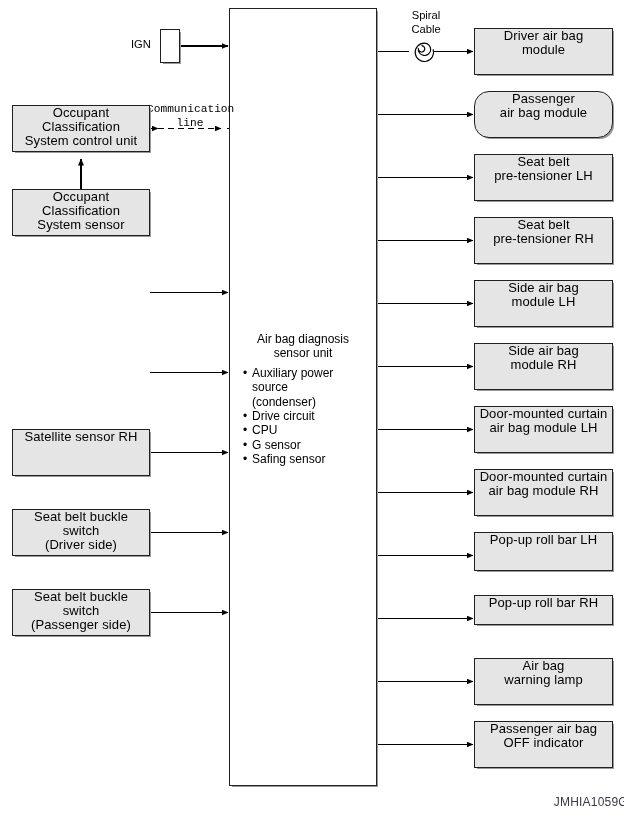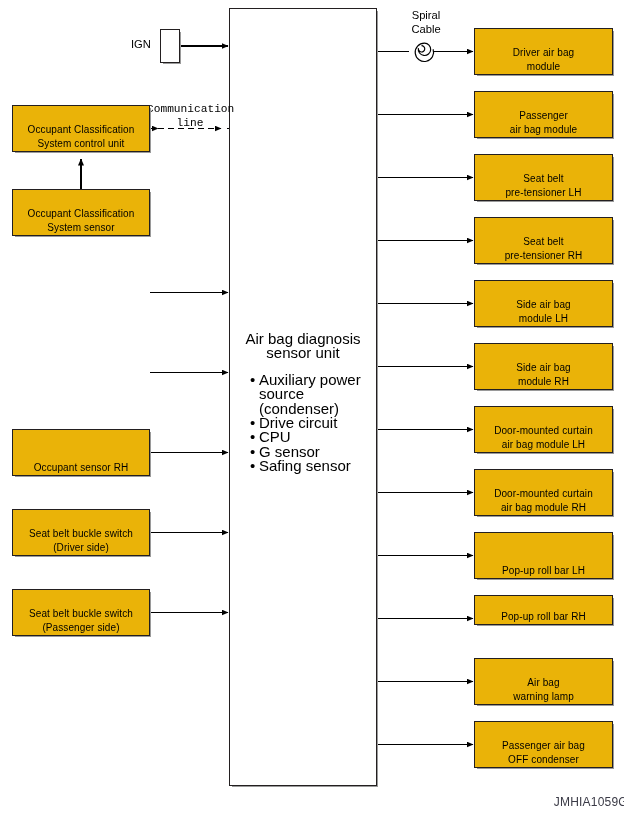--- a/index.html
+++ b/index.html
@@ -22,26 +22,26 @@
     position: absolute;
     left: 0;
     top: 0;
     width: 624px;
     height: 818px;
   }
   .node-box {
     position: absolute;
     box-sizing: border-box;
     border: 1px solid #231f20;
-    background: #eab308;
+    background: #e5e5e5;
     display: flex;
-    align-items: flex-end;
+    align-items: flex-start;
     justify-content: center;
     text-align: center;
-    font-size: 10px;
+    font-size: 13px;
     line-height: 14px;
     color: #000000;
     letter-spacing: 0.1px;
     box-shadow: 2px 2px 0 -1px #9a9a9a;
   }
   .node-box .label {
     padding: 0 4px;
     white-space: pre-line;
   }
   #ecu-box {
@@ -53,32 +53,32 @@
     left: 229px;
     top: 8px;
     width: 148px;
     height: 778px;
   }
   #ecu-content {
     position: absolute;
     left: 229px;
     top: 332px;
     width: 148px;
-    font-size: 15px;
+    font-size: 12px;
     line-height: 14.4px;
     color: #000000;
   }
   #ecu-title {
     text-align: center;
     white-space: pre-line;
     padding: 0 4px;
   }
   #ecu-list {
     list-style: none;
-    margin: 12px;
+    margin: 5px;
     padding: 0 2px 0 9px;
   }
   #ecu-list li {
     position: relative;
     padding-left: 9px;
     white-space: pre-line;
   }
   #ecu-list li::before {
     content: "\2022";
     position: absolute;
@@ -218,36 +218,36 @@
 
   <div class="node-box" style="left: 12px; top: 105px; width: 138px; height: 47px;">
     <span class="label">Occupant Classification
 System control unit</span>
   </div>
   <div class="node-box" style="left: 12px; top: 189px; width: 138px; height: 47px;">
     <span class="label">Occupant Classification
 System sensor</span>
   </div>
   <div class="node-box" style="left: 12px; top: 429px; width: 138px; height: 47px;">
-    <span class="label">Occupant sensor RH</span>
+    <span class="label">Satellite sensor RH</span>
   </div>
   <div class="node-box" style="left: 12px; top: 509px; width: 138px; height: 47px;">
     <span class="label">Seat belt buckle switch
 (Driver side)</span>
   </div>
   <div class="node-box" style="left: 12px; top: 589px; width: 138px; height: 47px;">
     <span class="label">Seat belt buckle switch
 (Passenger side)</span>
   </div>
 
   <div class="node-box" style="left: 474px; top: 28px; width: 139px; height: 47px;">
     <span class="label">Driver air bag
 module</span>
   </div>
-  <div class="node-box" style="left: 474px; top: 91px; width: 139px; height: 47px;">
+  <div class="node-box" style="left: 474px; top: 91px; width: 139px; height: 47px; border-radius: 15px;">
     <span class="label">Passenger
 air bag module</span>
   </div>
   <div class="node-box" style="left: 474px; top: 154px; width: 139px; height: 47px;">
     <span class="label">Seat belt
 pre-tensioner LH</span>
   </div>
   <div class="node-box" style="left: 474px; top: 217px; width: 139px; height: 47px;">
     <span class="label">Seat belt
 pre-tensioner RH</span>
@@ -261,30 +261,30 @@
 module RH</span>
   </div>
   <div class="node-box" style="left: 474px; top: 406px; width: 139px; height: 47px;">
     <span class="label">Door-mounted curtain
 air bag module LH</span>
   </div>
   <div class="node-box" style="left: 474px; top: 469px; width: 139px; height: 47px;">
     <span class="label">Door-mounted curtain
 air bag module RH</span>
   </div>
-  <div class="node-box" style="left: 474px; top: 532px; width: 139px; height: 47px;">
+  <div class="node-box" style="left: 474px; top: 532px; width: 139px; height: 39px;">
     <span class="label">Pop-up roll bar LH</span>
   </div>
   <div class="node-box" style="left: 474px; top: 595px; width: 139px; height: 30px;">
     <span class="label">Pop-up roll bar RH</span>
   </div>
   <div class="node-box" style="left: 474px; top: 658px; width: 139px; height: 47px;">
     <span class="label">Air bag
 warning lamp</span>
   </div>
   <div class="node-box" style="left: 474px; top: 721px; width: 139px; height: 47px;">
     <span class="label">Passenger air bag
-OFF condenser</span>
+OFF indicator</span>
   </div>
 
   <div id="watermark">JMHIA1059GB</div>
 
 </div>
 
 </body></html>

